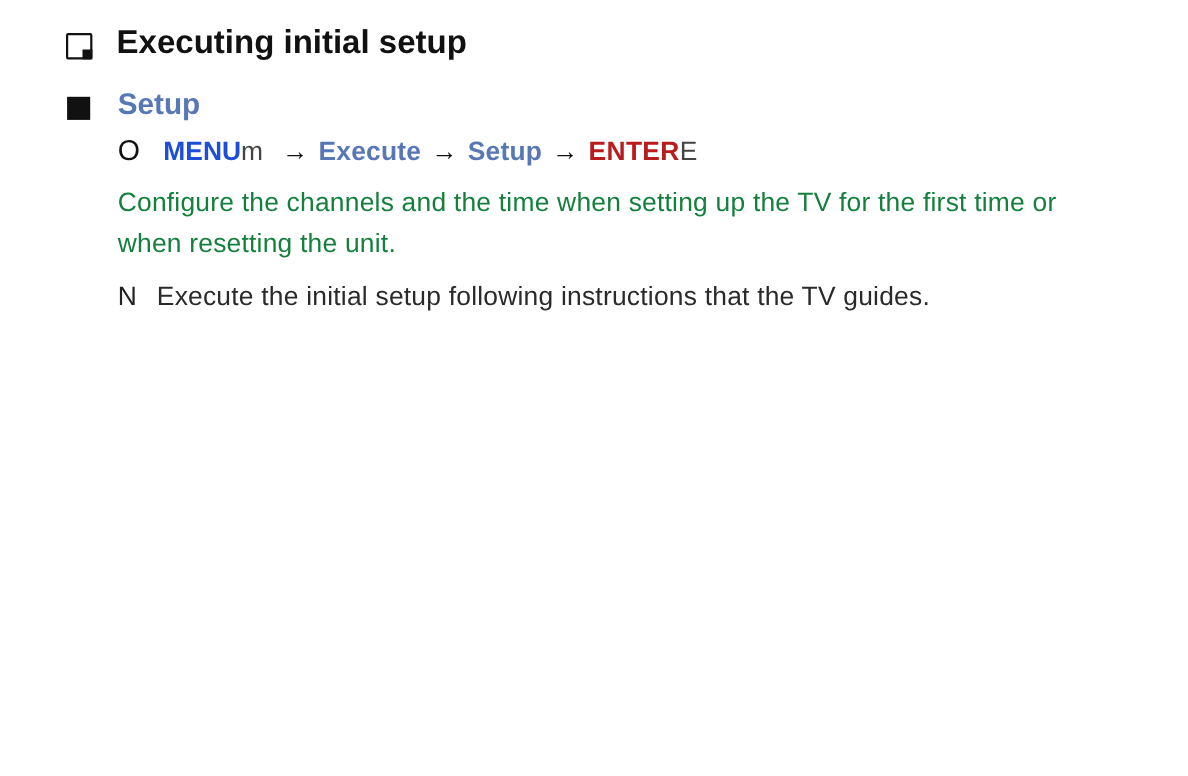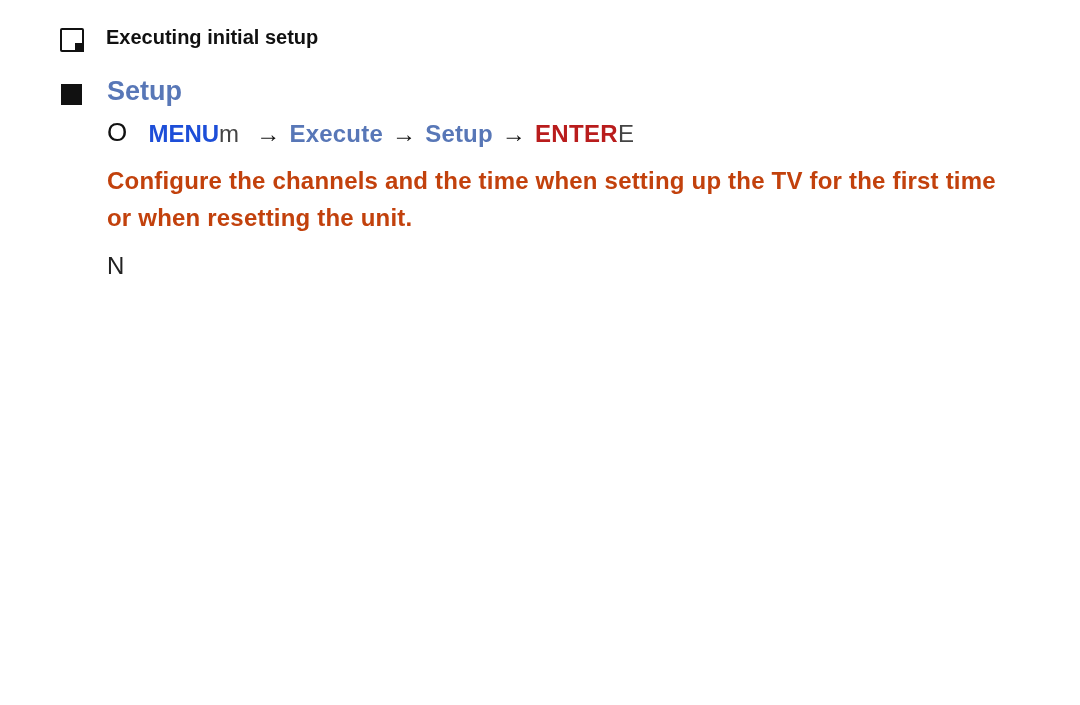--- a/index.html
+++ b/index.html
@@ -33,21 +33,21 @@
       flex-shrink: 0;
     }
     .q-icon::after {
       content: '';
       position: absolute;
       right: -2px; bottom: -2px;
       width: 9px; height: 9px;
       background: #111;
     }
     .h1-title {
-      font-size: 20px;
+      font-size: 30px;
       font-weight: 700;
       color: #111;
       letter-spacing: 0;
     }
     .row2 {
       display: flex;
       align-items: center;
       margin-bottom: 12px;
     }
     .black-square {
@@ -83,23 +83,23 @@
     .m-thin { font-weight: 300; color: #444; }
     .arrow { color: #111; font-weight: 300; margin: 0 6px; }
     .blue-b { font-weight: 600; color: #5877b7; }
     .enter-b { font-weight: 700; color: #b91c1c; letter-spacing: 0.3px; }
     .e-thin { font-weight: 300; color: #444; }
 
     .paragraph {
       margin-left: 47px;
       margin-right: 4px;
       line-height: 1.55;
-      color: #c2410c;
+      color: #15803d;
       margin-bottom: 12px;
-      font-weight: 700;
+      font-weight: 400;
     }
     .row-note {
       display: flex;
       margin-left: 47px;
       color: #2a2a2a;
       line-height: 1.5;
       font-weight: 300;
     }
     .n-marker {
       font-size: 24px;
@@ -143,14 +143,15 @@
     <span class="arrow">→</span>
     <span class="gap-s"></span>
     <span class="enter-b">ENTER</span>
       <span class="e-thin">E</span>
   </div>
 
   <div class="paragraph">Configure the channels and the time when setting up the TV for the first time or when resetting the unit.</div>
 
   <div class="row-note">
     <span class="n-marker">N</span>
+    <span>Execute the initial setup following instructions that the TV guides.</span>
   </div>
 </div>
 
 </body></html>

